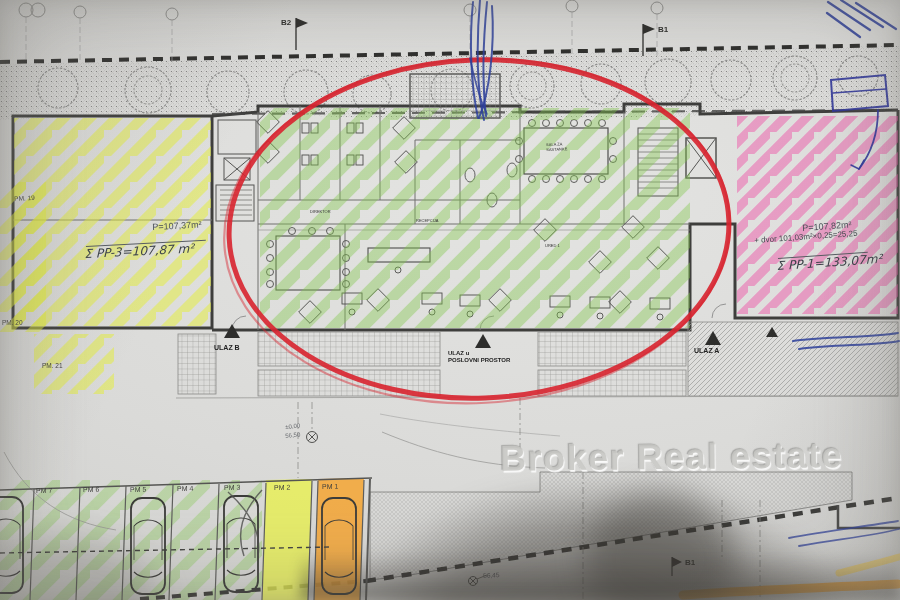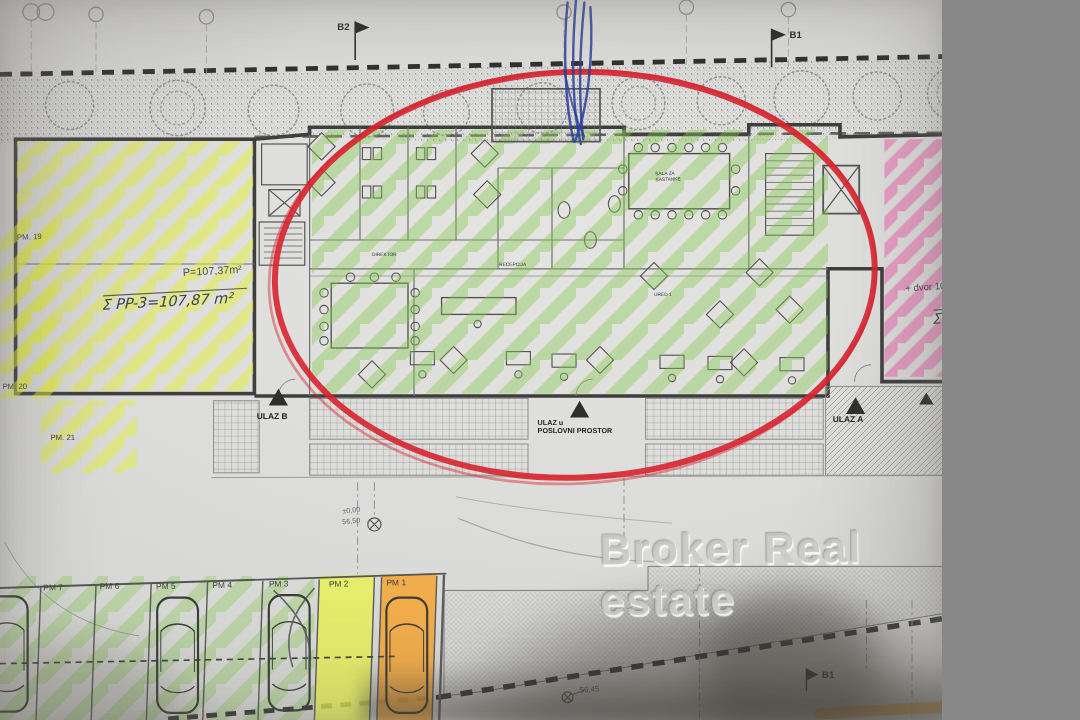--- a/index.html
+++ b/index.html
@@ -1,17 +1,17 @@
 <!DOCTYPE html>
 <html><head>
 <meta charset="utf-8">
 <style>
   html,body{margin:0;padding:0;background:#888;}
   #photo{
-    position:relative;width:785px;height:600px;overflow:hidden;
+    position:relative;width:900px;height:600px;overflow:hidden;
     background:radial-gradient(ellipse 120% 90% at 58% 32%, #e4e4e2 0%, #dadad8 55%, #cfcfcc 100%);
     font-family:"Liberation Sans",sans-serif;
   }
   svg{position:absolute;left:0;top:0;}
   #plan-svg{z-index:1;}
   #annot-svg{z-index:4;}
   .t{
     position:absolute;z-index:3;color:#34383d;white-space:nowrap;
     transform-origin:left top;font-family:"Liberation Sans",sans-serif;line-height:1.15;
   }

